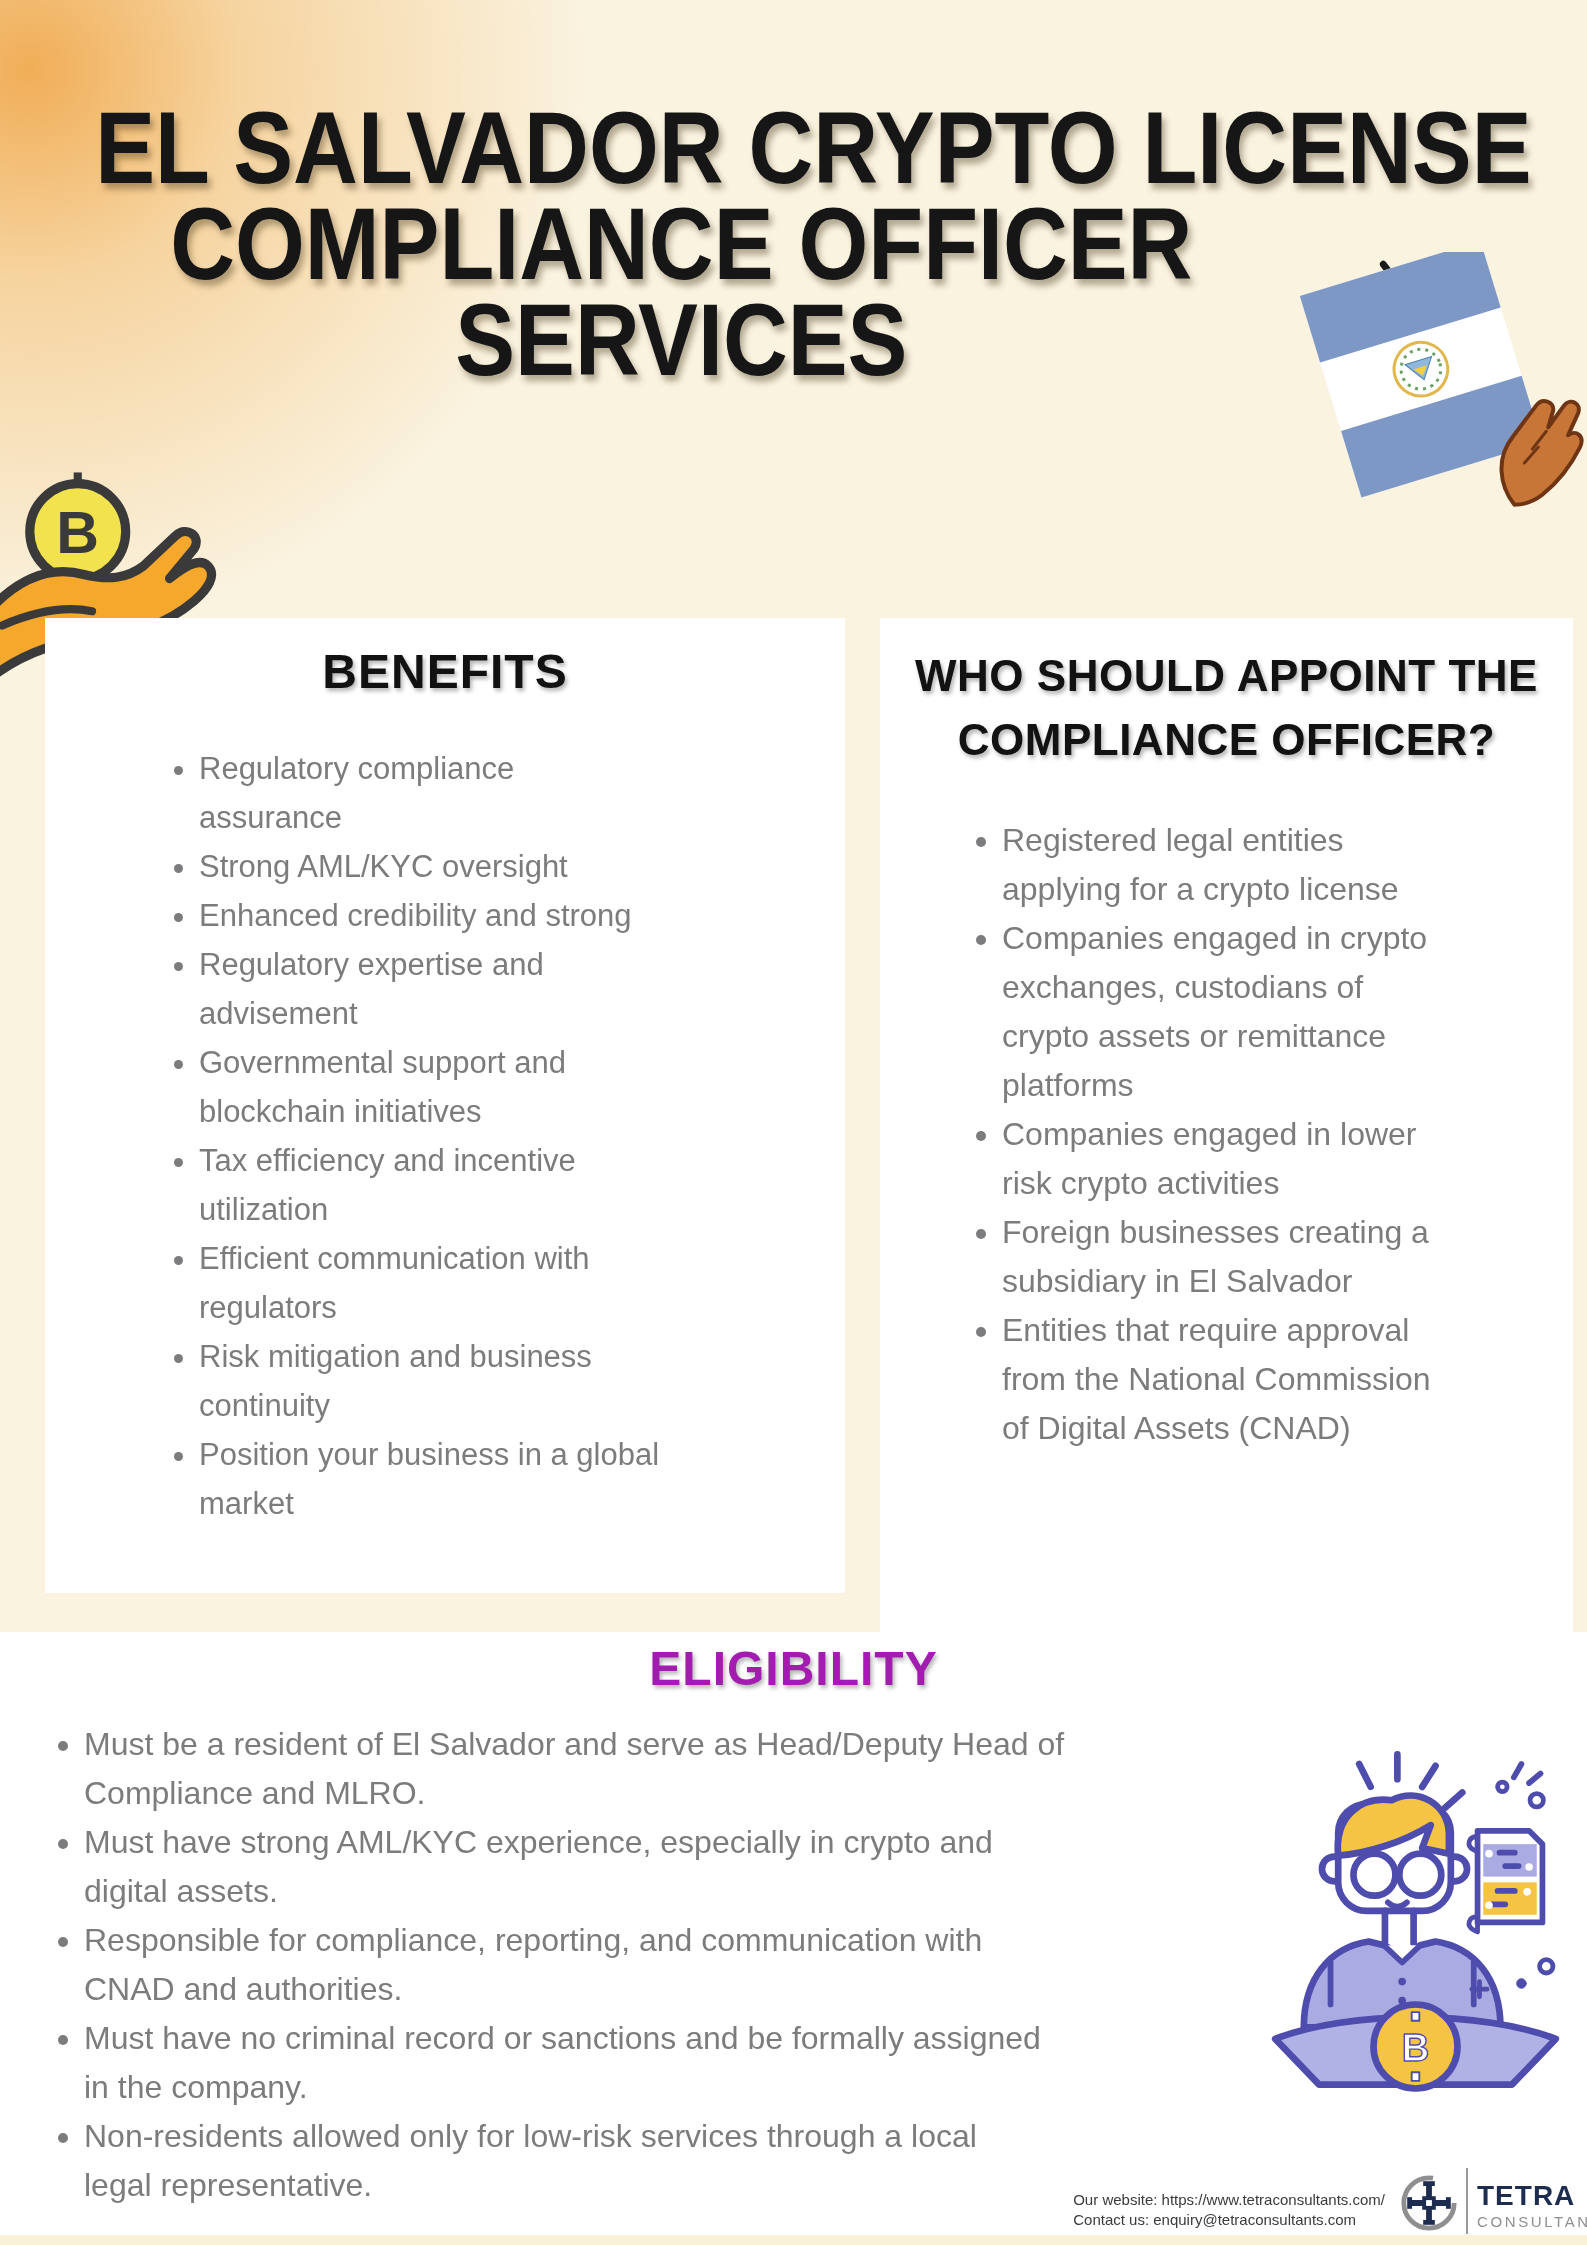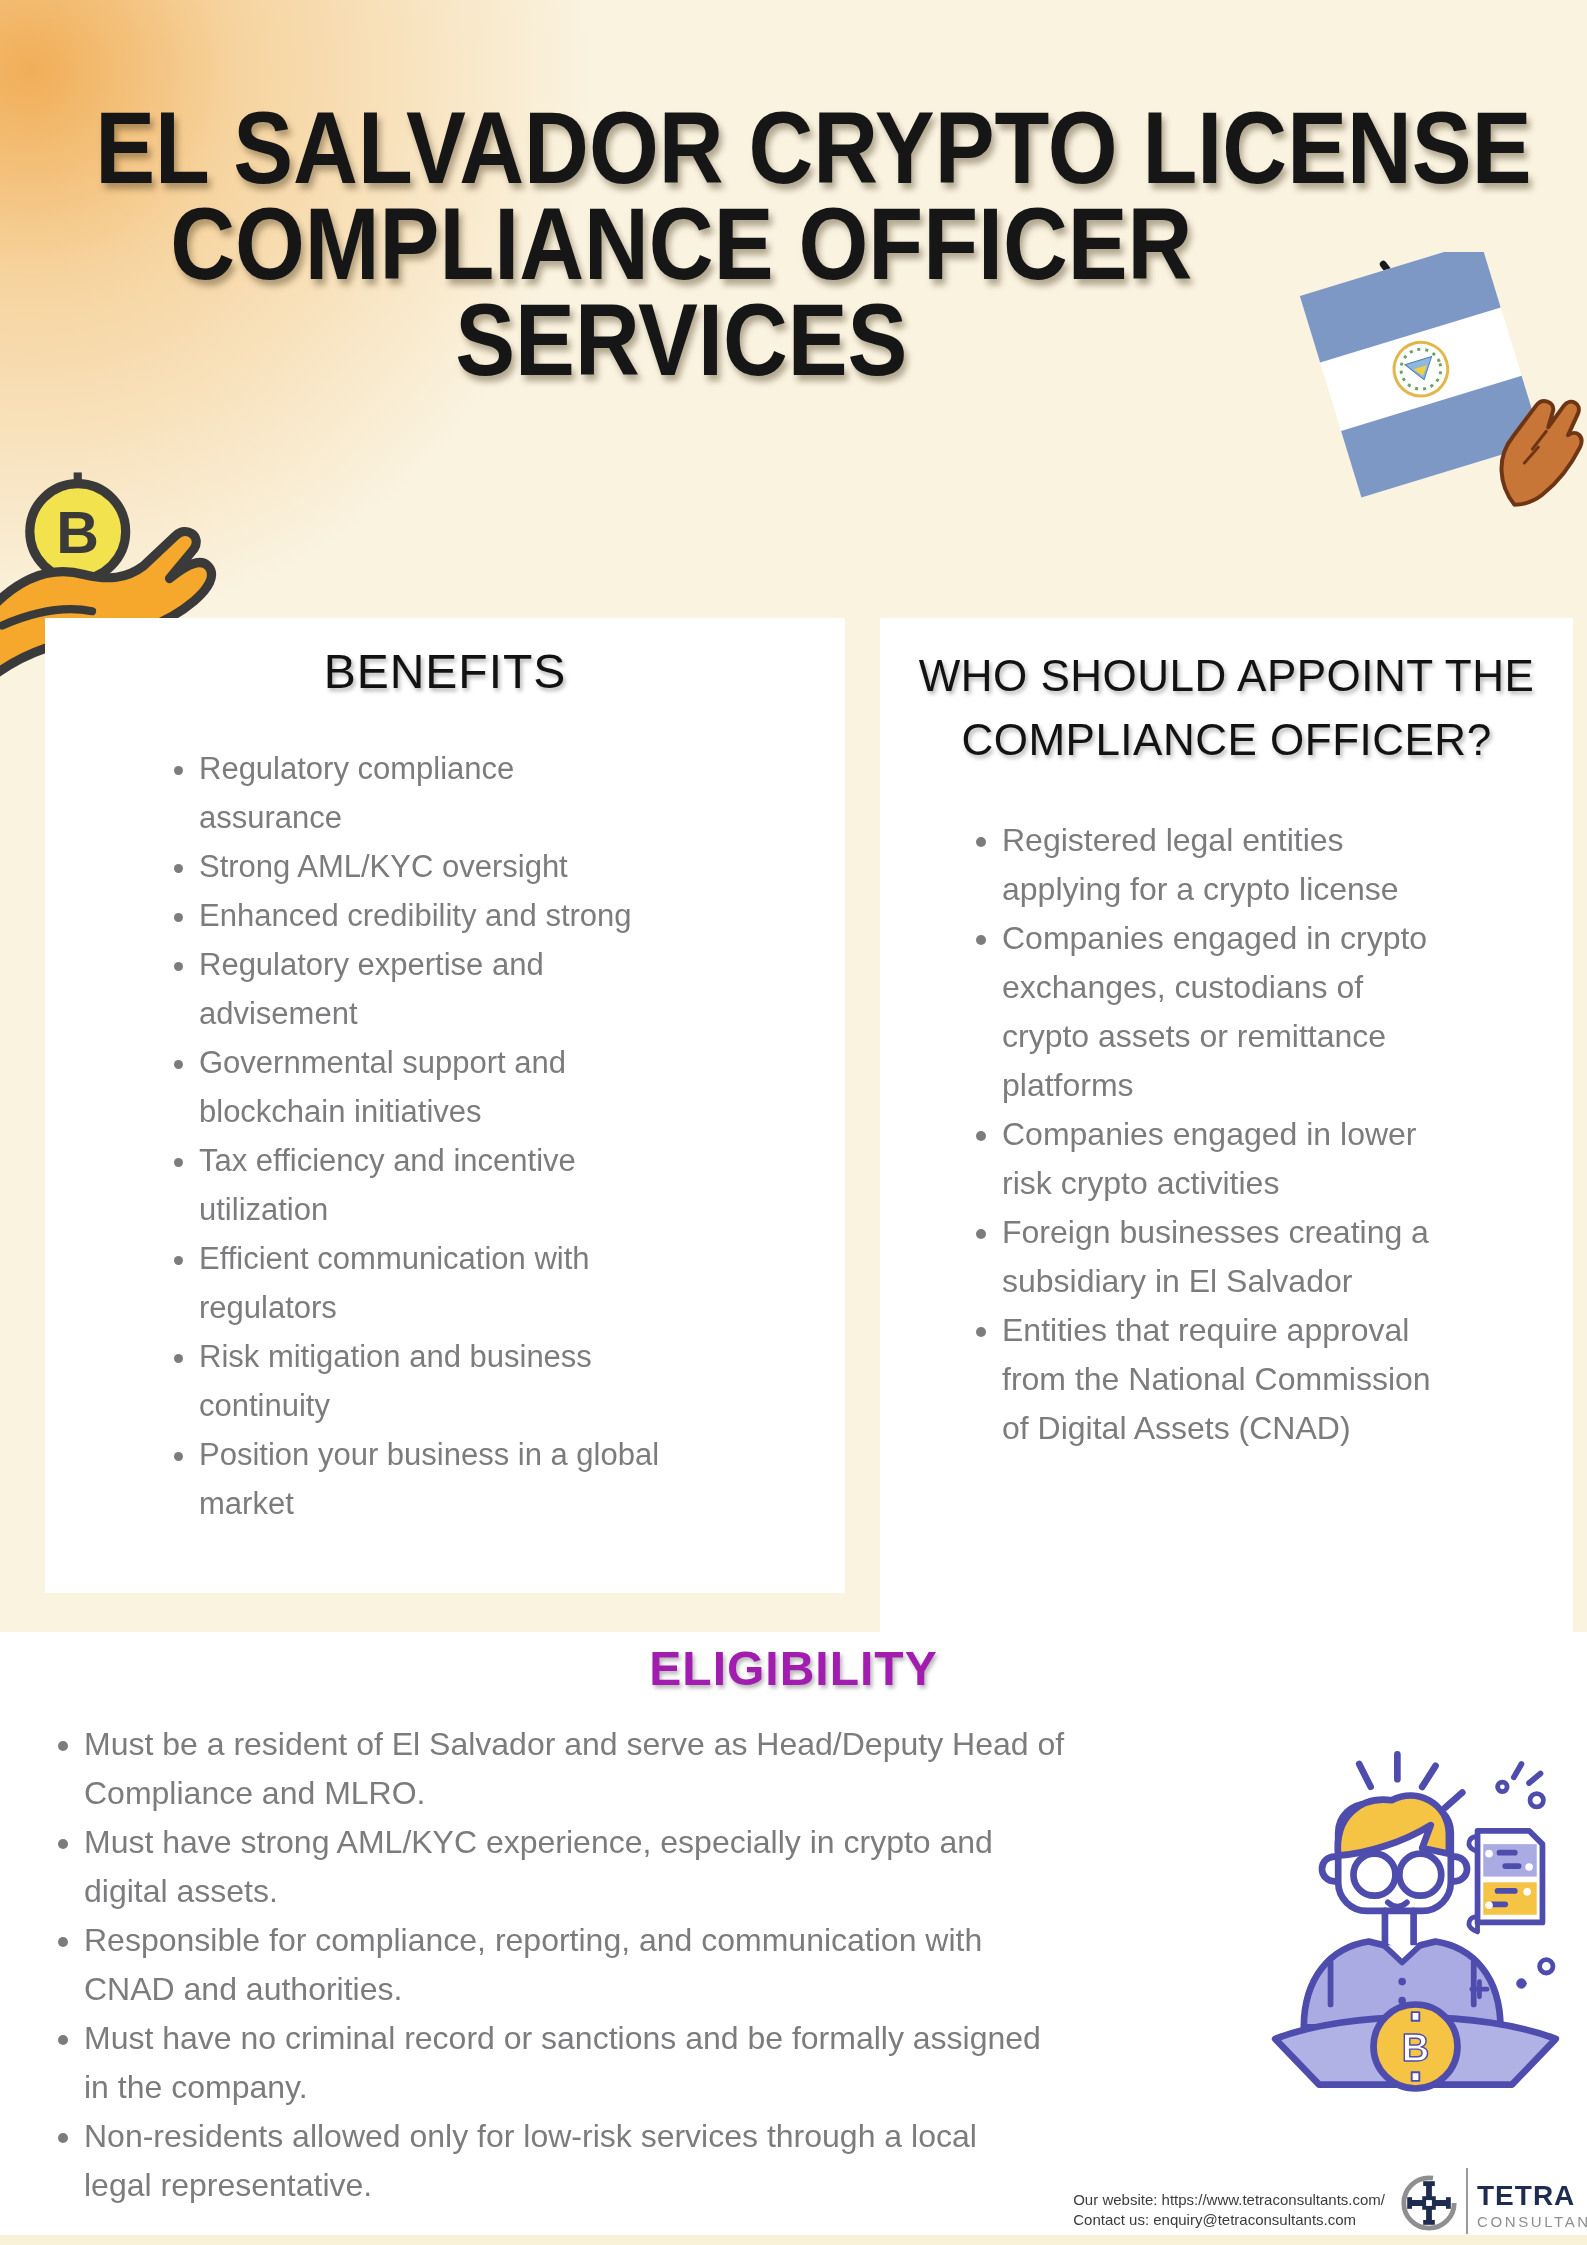--- a/index.html
+++ b/index.html
@@ -27,21 +27,21 @@
     text-shadow:4px 6px 7px rgba(70,55,25,0.40);
     white-space:nowrap;
   }
   .title-line.shift{padding-right:255px;}
 
   
   .card{position:absolute;background:#FFFFFF;}
   .card-left{left:45px;top:618px;width:800px;height:975px;}
   .card-right{left:880px;top:618px;width:693px;height:1120px;}
   .card h2{
-    margin:0;text-align:center;color:#121212;font-weight:400;
+    margin:0;text-align:center;color:#121212;font-weight:700;
     text-shadow:2px 3px 4px rgba(0,0,0,0.30);
   }
   .card-left h2{margin-top:28px;font-size:48px;line-height:52px;letter-spacing:1px;}
   .card-right h2{margin-top:26px;font-size:44px;line-height:64px;letter-spacing:0.5px;white-space:pre-line;}
 
   ul.bullets{
     list-style:disc outside;color:#7C7C7E;font-weight:400;margin:0;
   }
   ul.bullets li{white-space:pre-line;}
   ul.bullets li::marker{color:#7C7C7E;}

